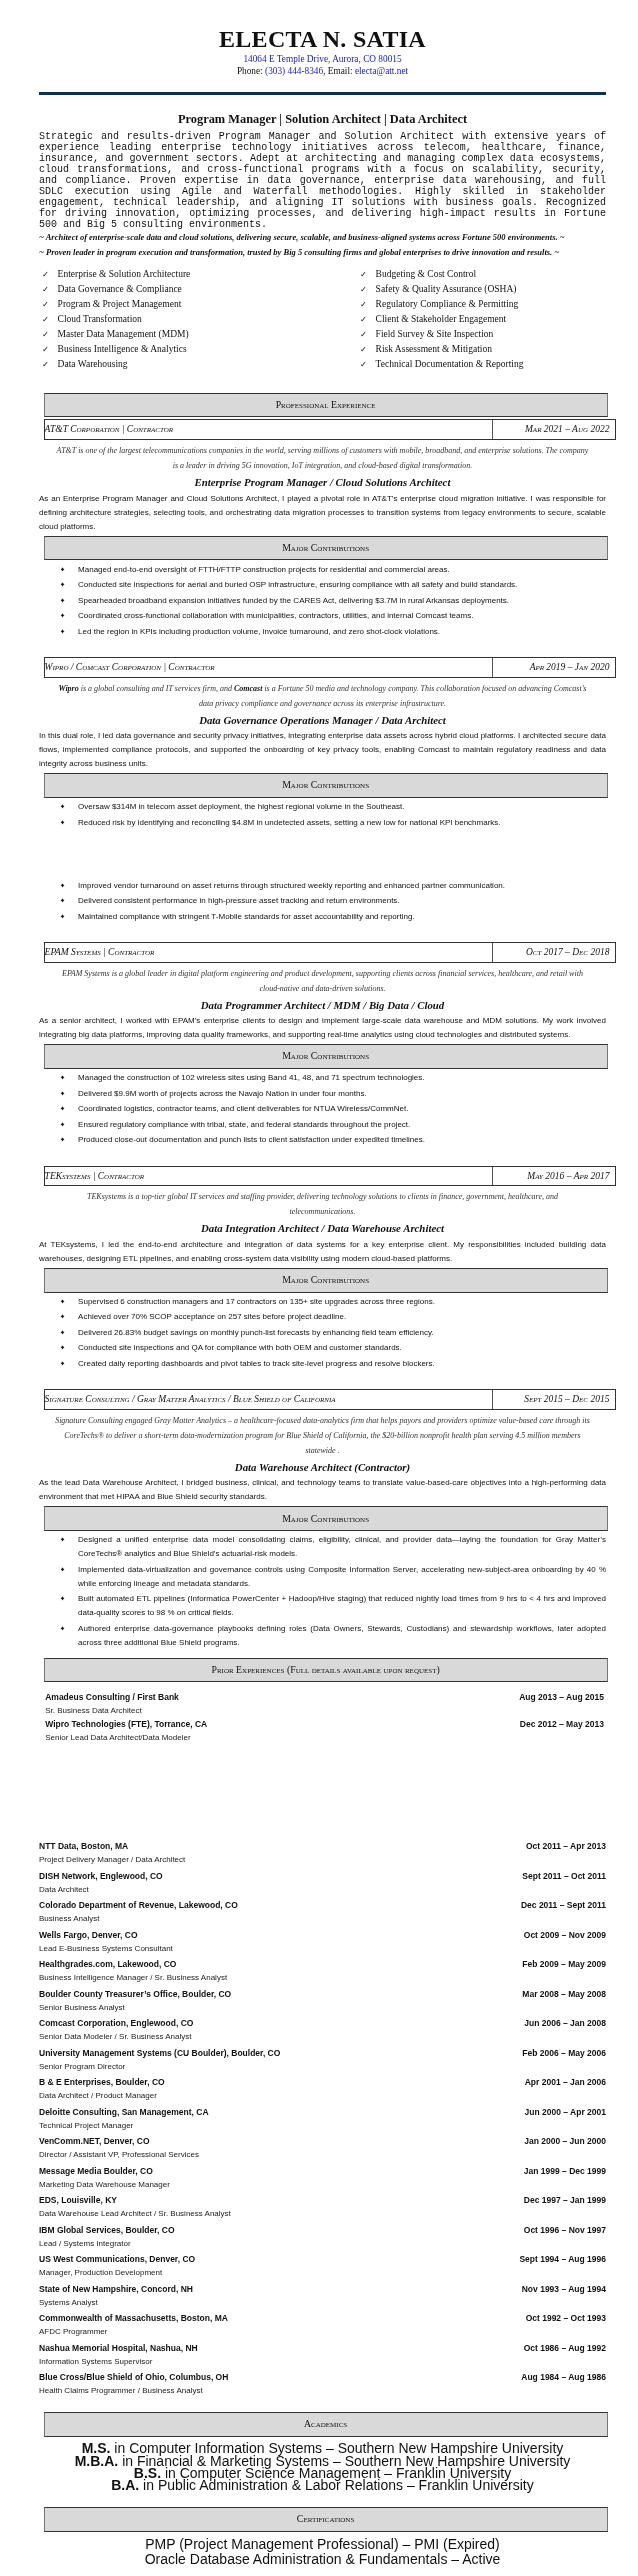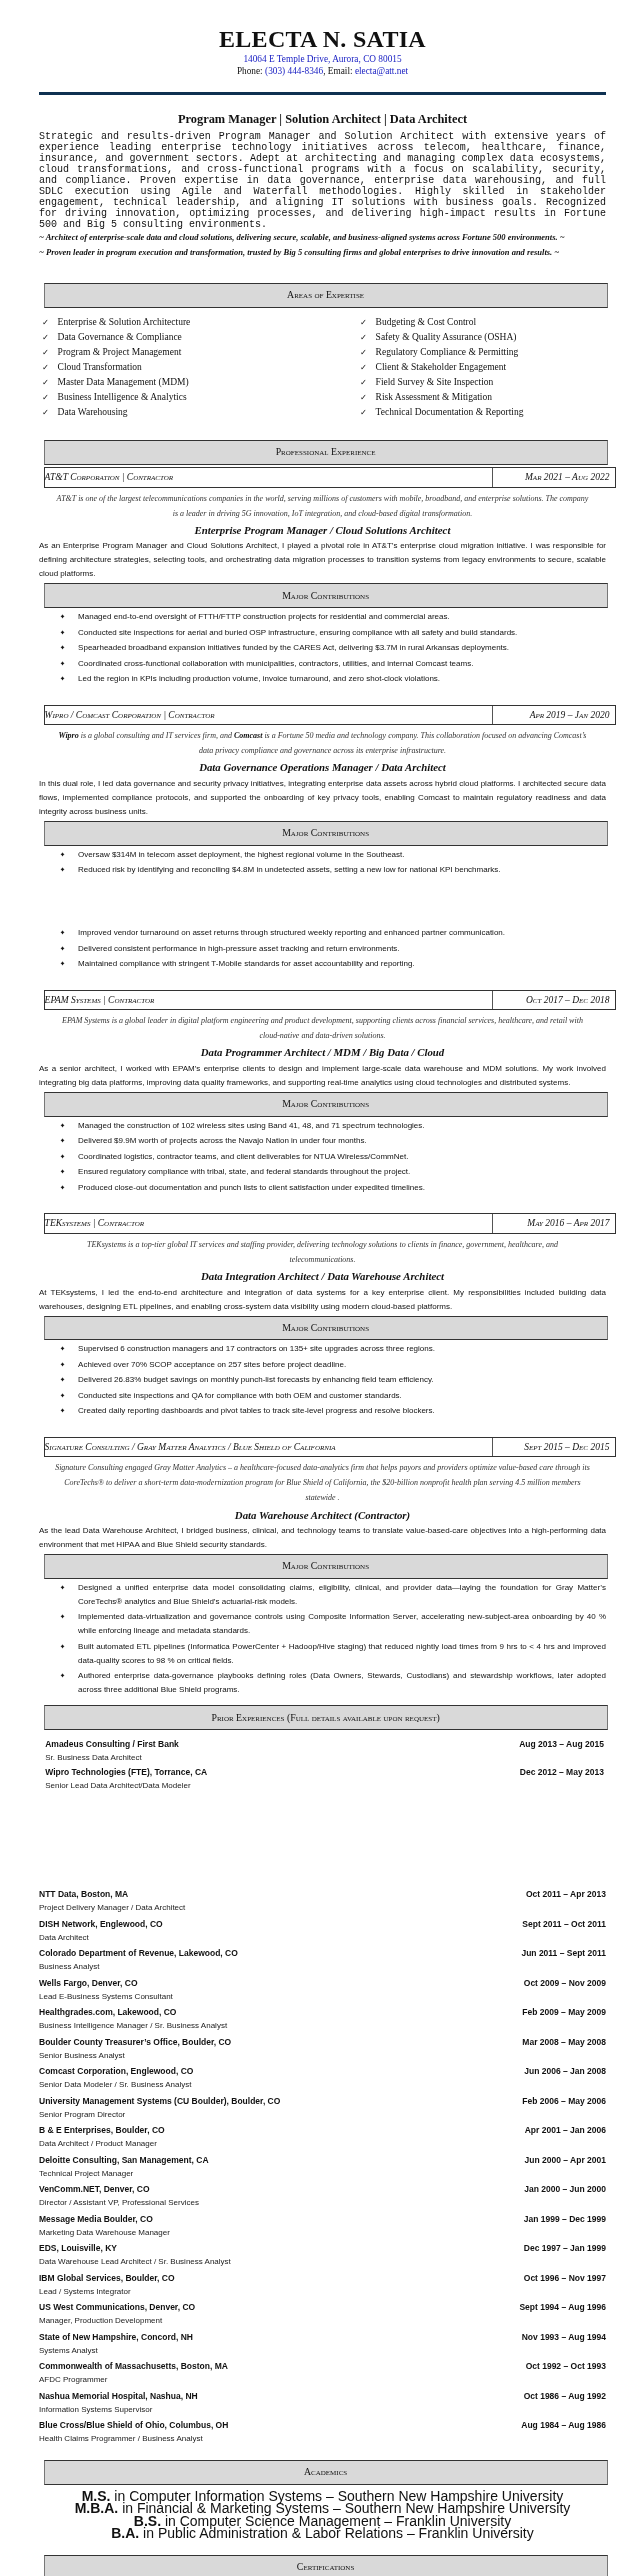--- a/index.html
+++ b/index.html
@@ -57,21 +57,20 @@
   <div class="contact">
     <span>Phone: </span><span class="link">(303) 444-8346</span><span>, Email: </span><span class="link">electa@att.net</span>
   </div>
   <div class="rule"></div>
 
   <div class="headline">Program Manager | Solution Architect | Data Architect</div>
   <div class="summary">Strategic and results-driven Program Manager and Solution Architect with extensive years of experience leading enterprise technology initiatives across telecom, healthcare, finance, insurance, and government sectors. Adept at architecting and managing complex data ecosystems, cloud transformations, and cross-functional programs with a focus on scalability, security, and compliance. Proven expertise in data governance, enterprise data warehousing, and full SDLC execution using Agile and Waterfall methodologies. Highly skilled in stakeholder engagement, technical leadership, and aligning IT solutions with business goals. Recognized for driving innovation, optimizing processes, and delivering high-impact results in Fortune 500 and Big 5 consulting environments.</div>
   <div class="tagline">~ Architect of enterprise-scale data and cloud solutions, delivering secure, scalable, and business-aligned systems across Fortune 500 environments. ~</div>
   <div class="tagline">~ Proven leader in program execution and transformation, trusted by Big 5 consulting firms and global enterprises to drive innovation and results. ~</div>
 
-  <div class="band" style="margin-top:23px">Areas of Expertise</div>
   <div class="expertise">
     <div>
       <div class="exp-item">
           <span class="check">✓</span>
           <span>Enterprise &amp; Solution Architecture</span>
         </div>
       <div class="exp-item">
           <span class="check">✓</span>
           <span>Data Governance &amp; Compliance</span>
         </div>
@@ -319,21 +318,21 @@
         <div style="margin-bottom: 2.1px;">
           <div class="prior-row">
             <span>DISH Network, Englewood, CO</span>
             <span>Sept 2011 – Oct 2011</span>
           </div>
           <div class="prior-title">Data Architect</div>
         </div>
         <div style="margin-bottom: 2.1px;">
           <div class="prior-row">
             <span>Colorado Department of Revenue, Lakewood, CO</span>
-            <span>Jun 2011 – Sept 2011</span>
+            <span>Dec 2011 – Sept 2011</span>
           </div>
           <div class="prior-title">Business Analyst</div>
         </div>
         <div style="margin-bottom: 2.1px;">
           <div class="prior-row">
             <span>Wells Fargo, Denver, CO</span>
             <span>Oct 2009 – Nov 2009</span>
           </div>
           <div class="prior-title">Lead E-Business Systems Consultant</div>
         </div>

